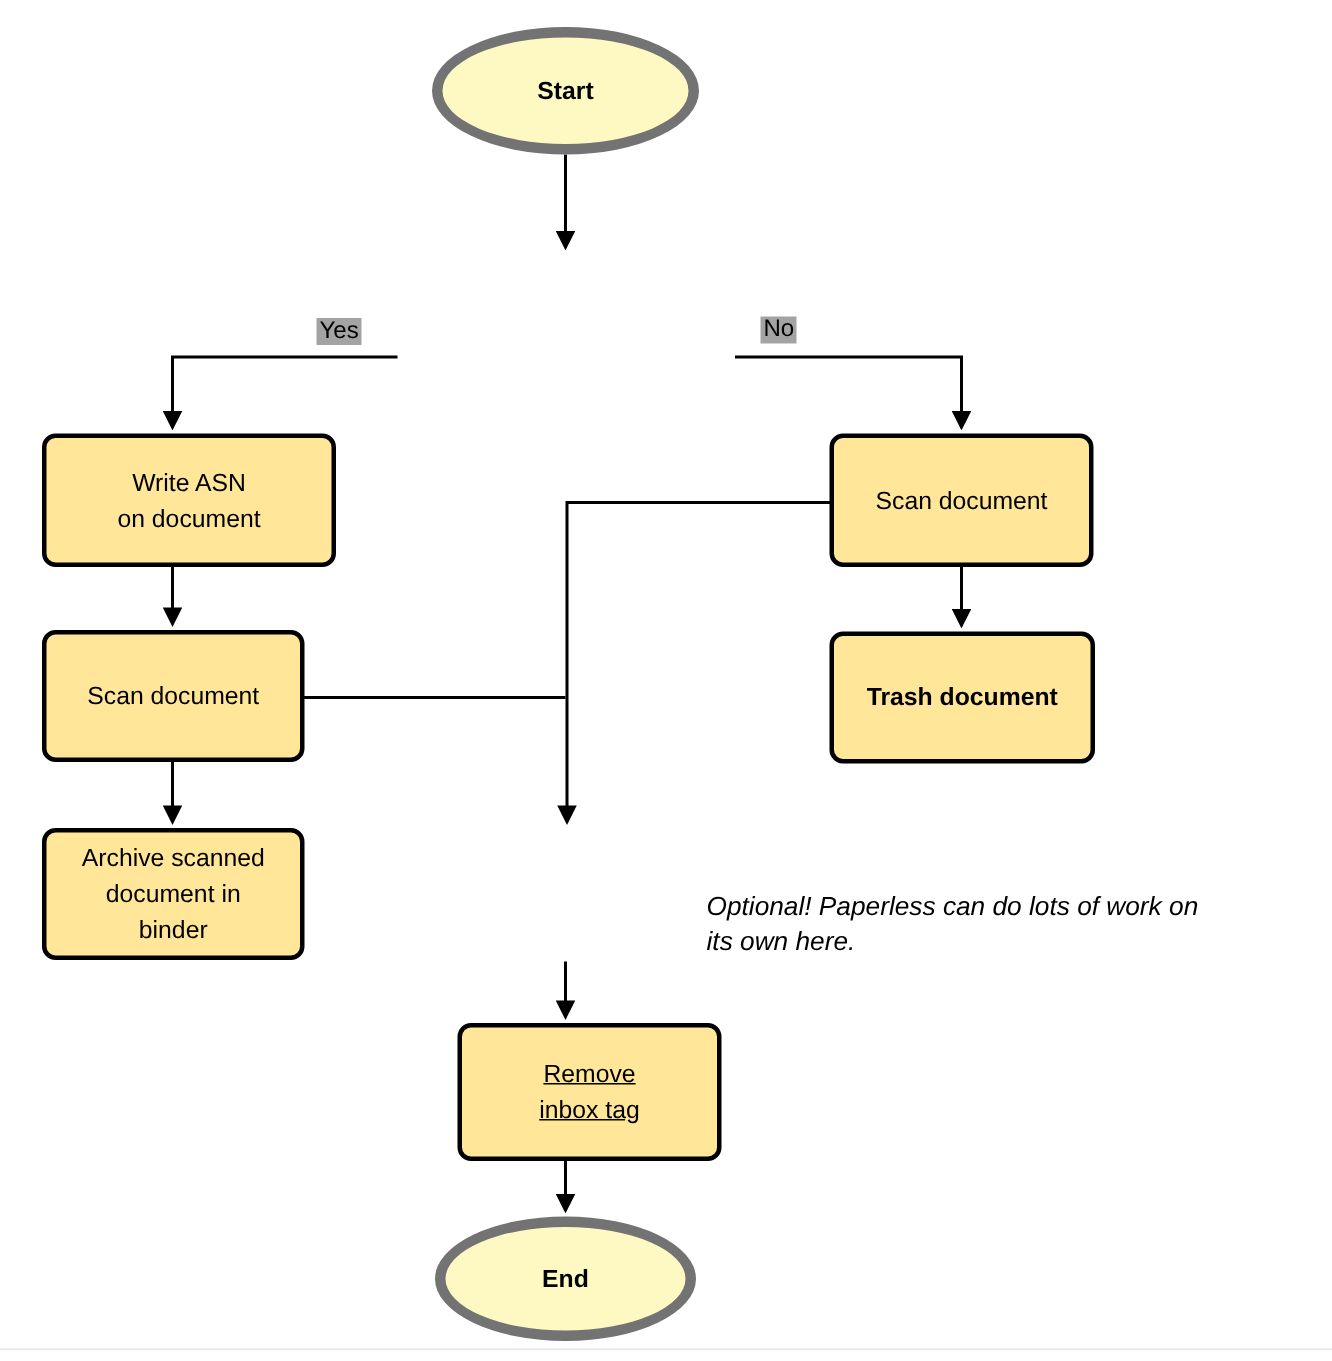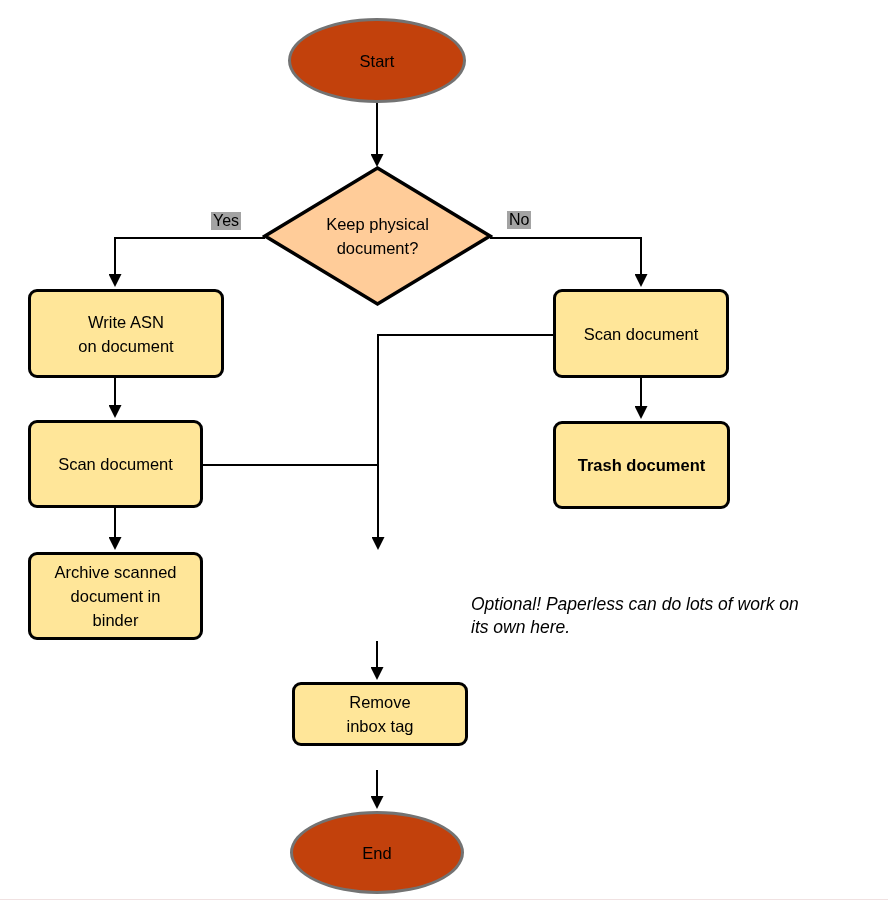--- a/index.html
+++ b/index.html
@@ -29,23 +29,24 @@
     display: flex;
     align-items: center;
     justify-content: center;
     text-align: center;
     font-size: 16.5px;
     line-height: 24px;
     box-sizing: border-box;
   }
   .node .label { white-space: pre-line; }
   .terminator {
-    background: #c2410c;
-    border: 3px solid #737373;
+    background: #fef9c3;
+    border: 7px solid #737373;
     border-radius: 50%;
+    font-weight: bold;
   }
   .process {
     background: #ffe699;
     border: 3px solid #000000;
     border-radius: 9px;
   }
   .decision-wrap {
     position: absolute;
     z-index: 2;
   }
@@ -105,27 +106,20 @@
     <polyline points="554,335 378,335 378,548" marker-end="url(#arrow)"></polyline>
     <polyline points="202,465 377,465"></polyline>
     <polyline points="377,641 377,678" marker-end="url(#arrow)"></polyline>
     <polyline points="377,770 377,807" marker-end="url(#arrow)"></polyline>
   </svg>
 
   <div class="node terminator" style="left:288px; top:18px; width:178px; height:85px;">
     <span class="label">Start</span>
   </div>
 
-  <div class="decision-wrap" style="left:262px; top:165px; width:231px; height:142px;">
-    <svg width="231" height="142" viewBox="0 0 231 142">
-      <polygon points="115.5,3 228,71 115.5,139 3,71" fill="#ffcc99" stroke="#000000" stroke-width="3.5"></polygon>
-    </svg>
-    <div class="decision-label">Keep physical
-document?</div>
-  </div>
 
   <div class="edge-label" style="left:211px; top:212px;">Yes</div>
   <div class="edge-label" style="left:507px; top:211px;">No</div>
 
   <div class="node process" style="left:28px; top:289px; width:196px; height:89px;">
     <span class="label">Write ASN
 on document</span>
   </div>
   <div class="node process" style="left:28px; top:420px; width:175px; height:88px;">
     <span class="label">Scan document</span>
@@ -136,21 +130,21 @@
 binder</span>
   </div>
 
   <div class="node process" style="left:553px; top:289px; width:176px; height:89px;">
     <span class="label">Scan document</span>
   </div>
   <div class="node process" style="left:553px; top:421px; width:177px; height:88px;font-weight:bold;">
     <span class="label">Trash document</span>
   </div>
 
-  <div class="node process" style="left:292px; top:682px; width:176px; height:64px;">
+  <div class="node process" style="left:305px; top:682px; width:176px; height:92px;text-decoration:underline;">
     <span class="label">Remove
 inbox tag</span>
   </div>
   <div class="node terminator" style="left:290px; top:811px; width:174px; height:83px;">
     <span class="label">End</span>
   </div>
 
   <div class="annotation" style="left:471px; top:593px; width:402px;">Optional! Paperless can do lots of work on
 its own here.</div>
 

